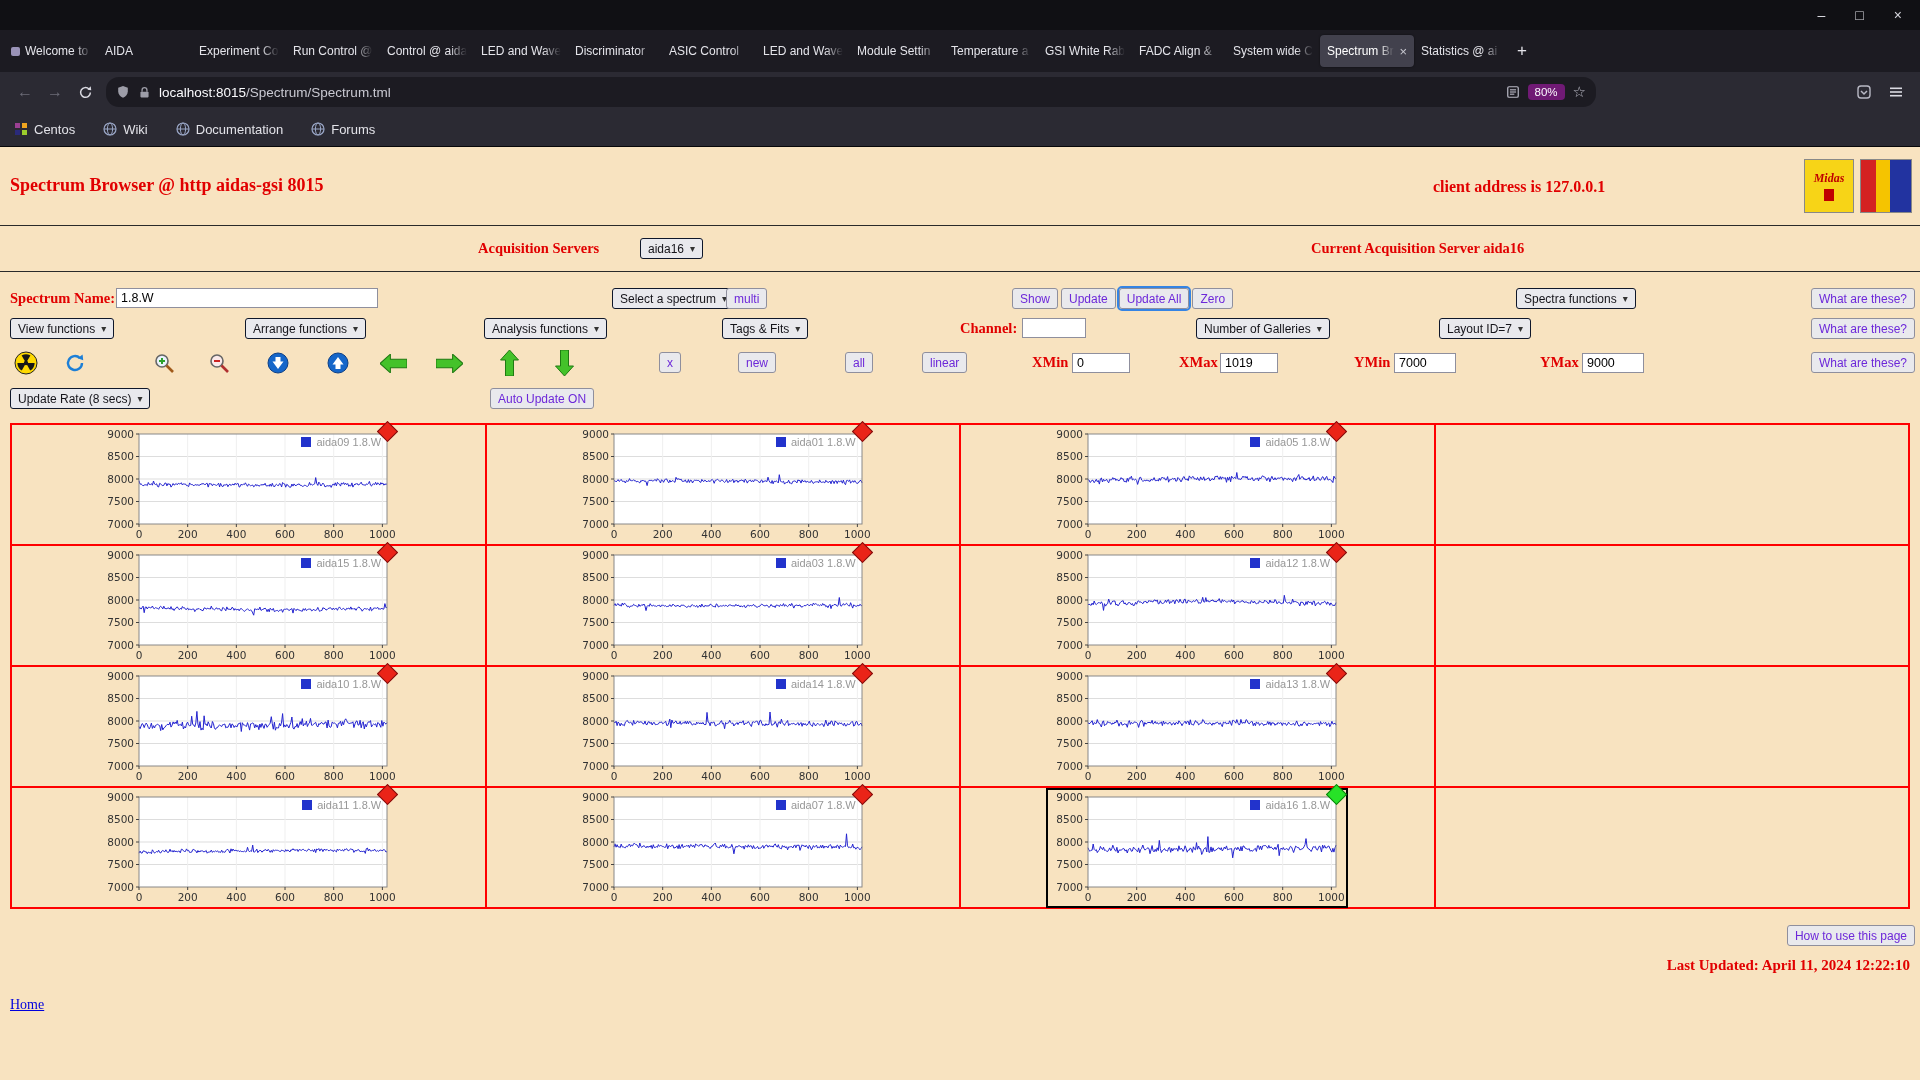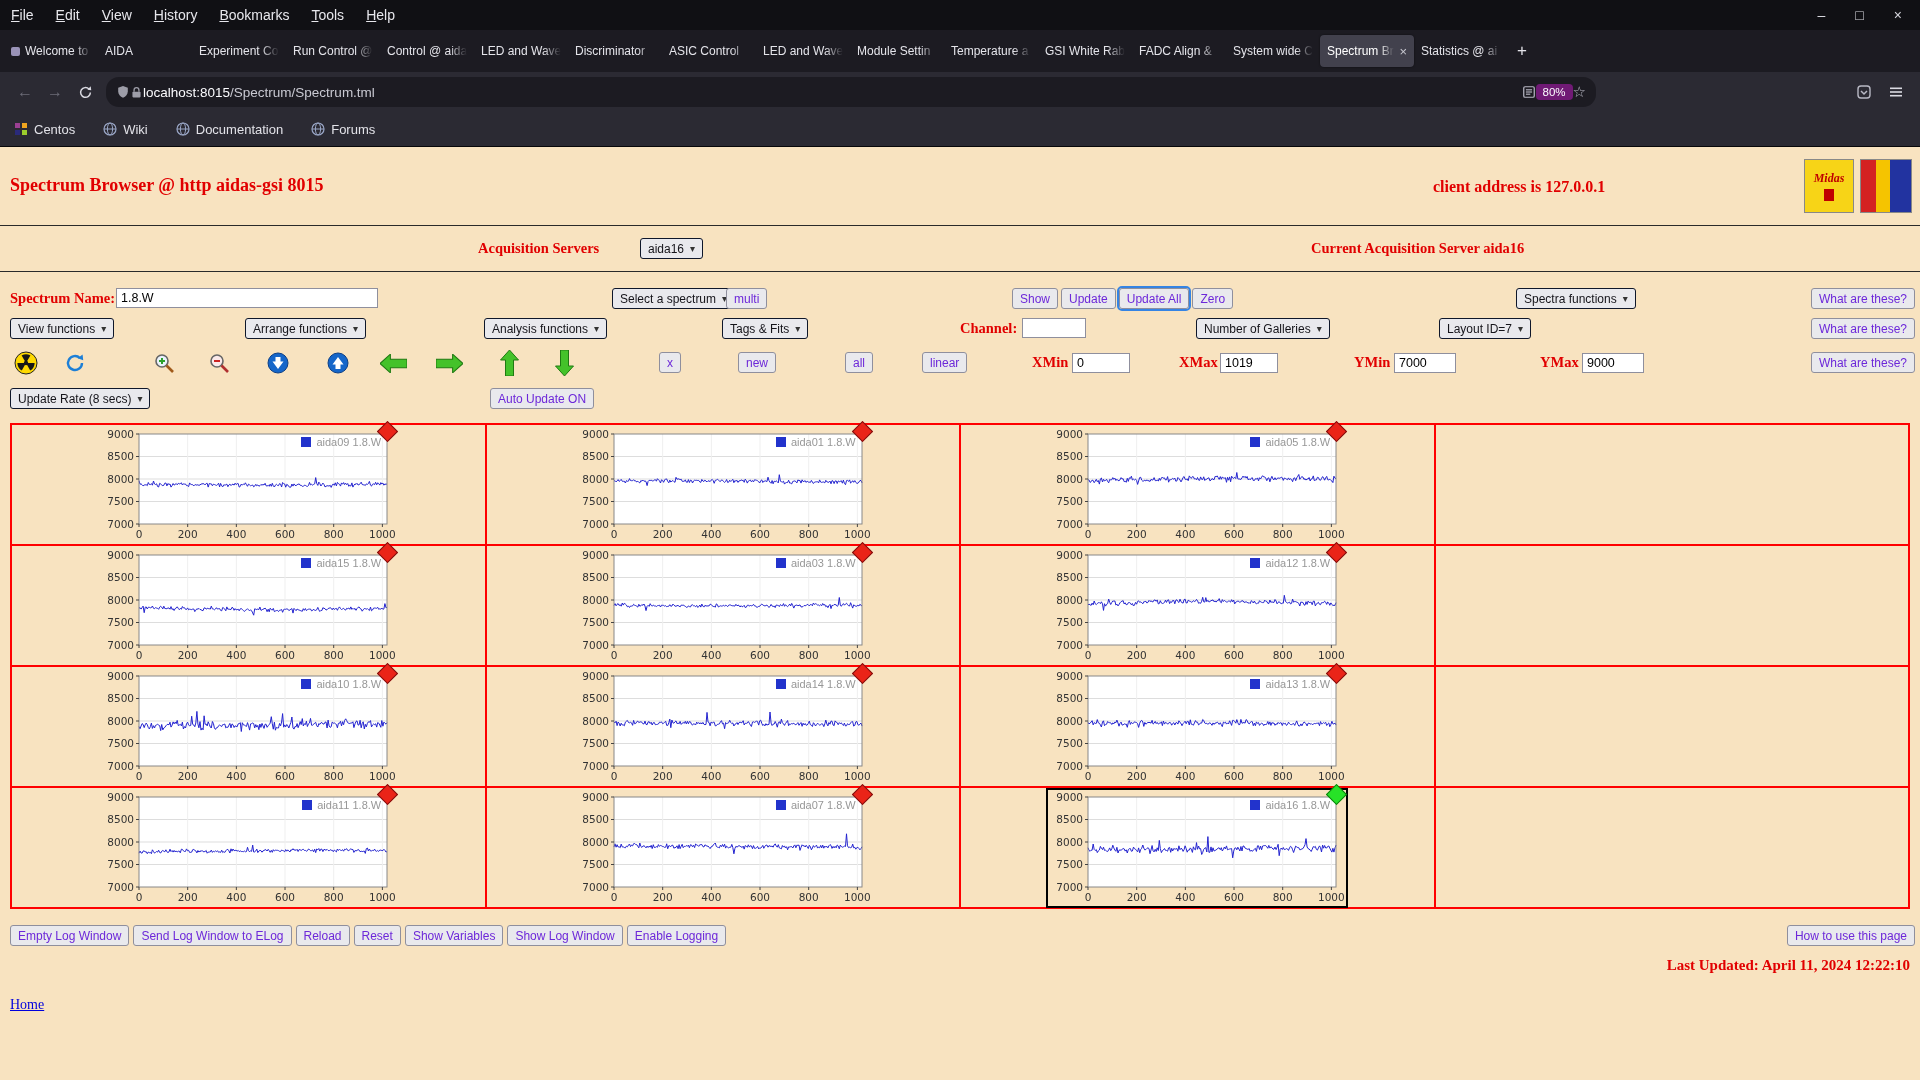--- a/index.html
+++ b/index.html
@@ -17,21 +17,21 @@
        color:#e4e4ea;font-size:12px;border-radius:4px;overflow:hidden;white-space:nowrap;flex:none;}
   .tab-label{overflow:hidden;flex:1;-webkit-mask-image:linear-gradient(to right,#000 78%,transparent);mask-image:linear-gradient(to right,#000 78%,transparent);}
   .tab.active{background:#42414d;color:#ffffff;box-shadow:0 0 2px rgba(0,0,0,.6);}
   .tab-close{font-size:13px;color:#c8c8d0;flex:none;}
   .favicon{width:9px;height:9px;border-radius:2px;background:#9a93b8;flex:none;}
   .newtab{width:28px;height:28px;display:flex;align-items:center;justify-content:center;color:#e4e4ea;font-size:17px;border-radius:4px;flex:none;}
   .navbar{height:40px;background:#2b2a33;display:flex;align-items:center;padding:0 10px;}
   .navbtn{width:30px;height:28px;display:flex;align-items:center;justify-content:center;font-size:16px;border-radius:4px;}
   .navbtn.dim{color:#6c6c78;} .navbtn.lit{color:#e8e8ee;}
   .urlbar{width:1490px;height:30px;background:#1c1b22;border-radius:13px;margin-left:6px;display:flex;align-items:center;
-          padding:0 10px;box-sizing:border-box;color:#fbfbfe;font-size:13.5px;}
+          padding:0 10px;box-sizing:border-box;gap:8px;color:#fbfbfe;font-size:13.5px;}
   .url-host{color:#fbfbfe;} .url-path{color:#c9c9d2;}
   .urlspacer{flex:1;}
   .zoomchip{background:#701a75;color:#fbfbfe;font-size:11.5px;border-radius:4px;padding:2px 7px;}
   .star{color:#b8b8c4;font-size:15px;}
   .navtrail{margin-left:auto;display:flex;align-items:center;gap:16px;padding-right:6px;}
   .bookmarksbar{height:34px;background:#2b2a33;display:flex;align-items:center;gap:28px;padding-left:14px;
                 color:#e2e2e8;font-size:13px;border-bottom:1px solid #07070a;}
   .bm{display:flex;align-items:center;gap:6px;}
   
   .page{position:relative;height:934px;background:#f8e3c0;padding-left:36px;}
@@ -76,29 +76,20 @@
   
   .logrow{position:absolute;left:10px;top:778px;display:flex;gap:4px;}
   .howto{position:absolute;right:5px;top:778px;}
   .lastupd{position:absolute;right:10px;top:810px;font-size:15px;}
   .homelink{position:absolute;left:10px;top:850px;font-size:14px;color:#0000dd;text-decoration:underline;font-family:"Liberation Serif",serif;}
 </style>
 </head>
 <body>
 
 <div class="menubar">
-  <div class="menu-items">
-      <span class="menu-item"><u>F</u>ile</span>
-      <span class="menu-item"><u>E</u>dit</span>
-      <span class="menu-item"><u>V</u>iew</span>
-      <span class="menu-item"><u>H</u>istory</span>
-      <span class="menu-item"><u>B</u>ookmarks</span>
-      <span class="menu-item"><u>T</u>ools</span>
-      <span class="menu-item"><u>H</u>elp</span>
-    </div>
   <div class="winctl">
     <span>–</span>
     <span>□</span>
     <span>×</span>
   </div>
 </div>
 
 <div class="tabbar">
   <div style="display:flex;align-items:center;">
       <div class="tab">
@@ -886,25 +877,16 @@
             <line x1="283.37585868498525" y1="97" x2="283.37585868498525" y2="100" stroke="#444"></line>
             <text x="283.37585868498525" y="111" text-anchor="middle" class="tick">1000</text>
           </svg><div class="legend">
             <span class="lsq"></span>
             <span class="ltx">aida16 1.8.W</span>
           </div><div class="diamond green"></div></div>
       </div>
       <div class="cell"></div>
     </div>
 
-  <div class="logrow">
-      <button class="btn">Empty Log Window</button>
-      <button class="btn">Send Log Window to ELog</button>
-      <button class="btn">Reload</button>
-      <button class="btn">Reset</button>
-      <button class="btn">Show Variables</button>
-      <button class="btn">Show Log Window</button>
-      <button class="btn">Enable Logging</button>
-    </div>
   <button class="btn howto">How to use this page</button>
   <div class="lastupd serif red">Last Updated: April 11, 2024 12:22:10</div>
   <a class="homelink" href="#">Home</a>
 </div>
 
 </body></html>

